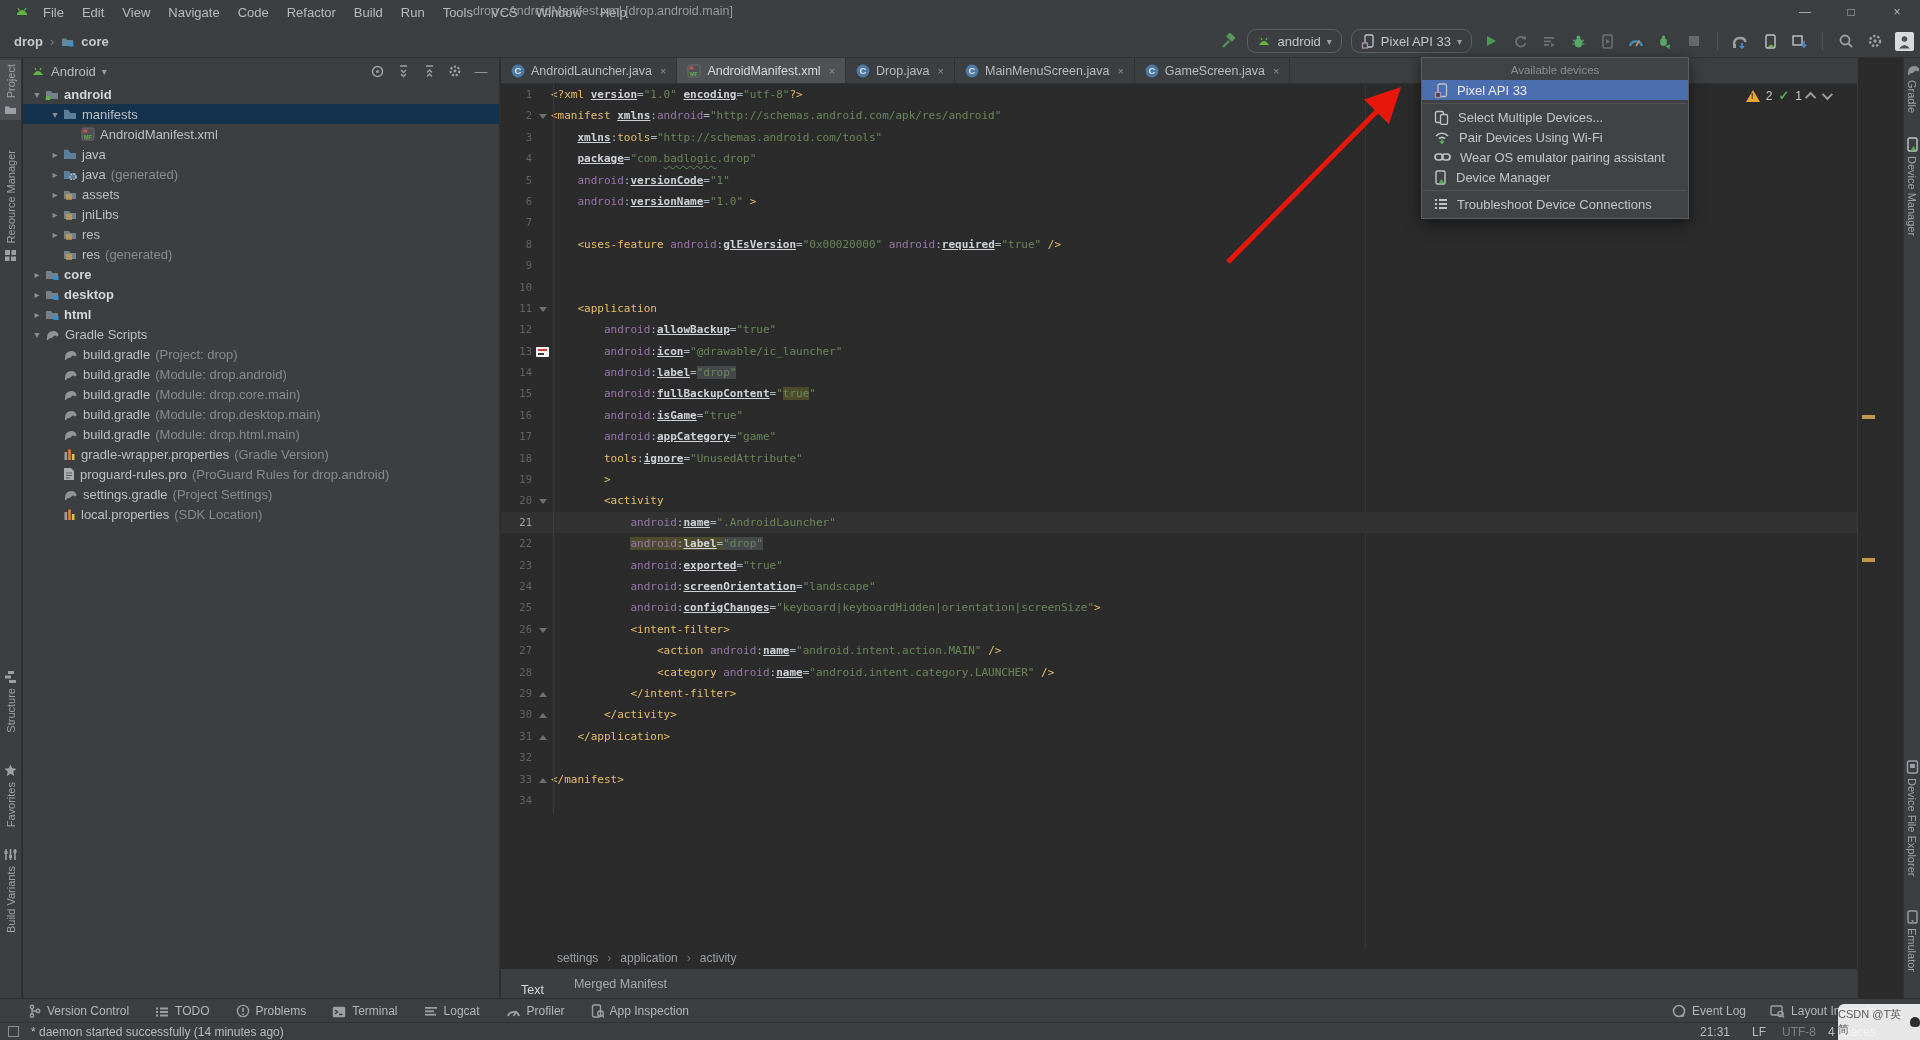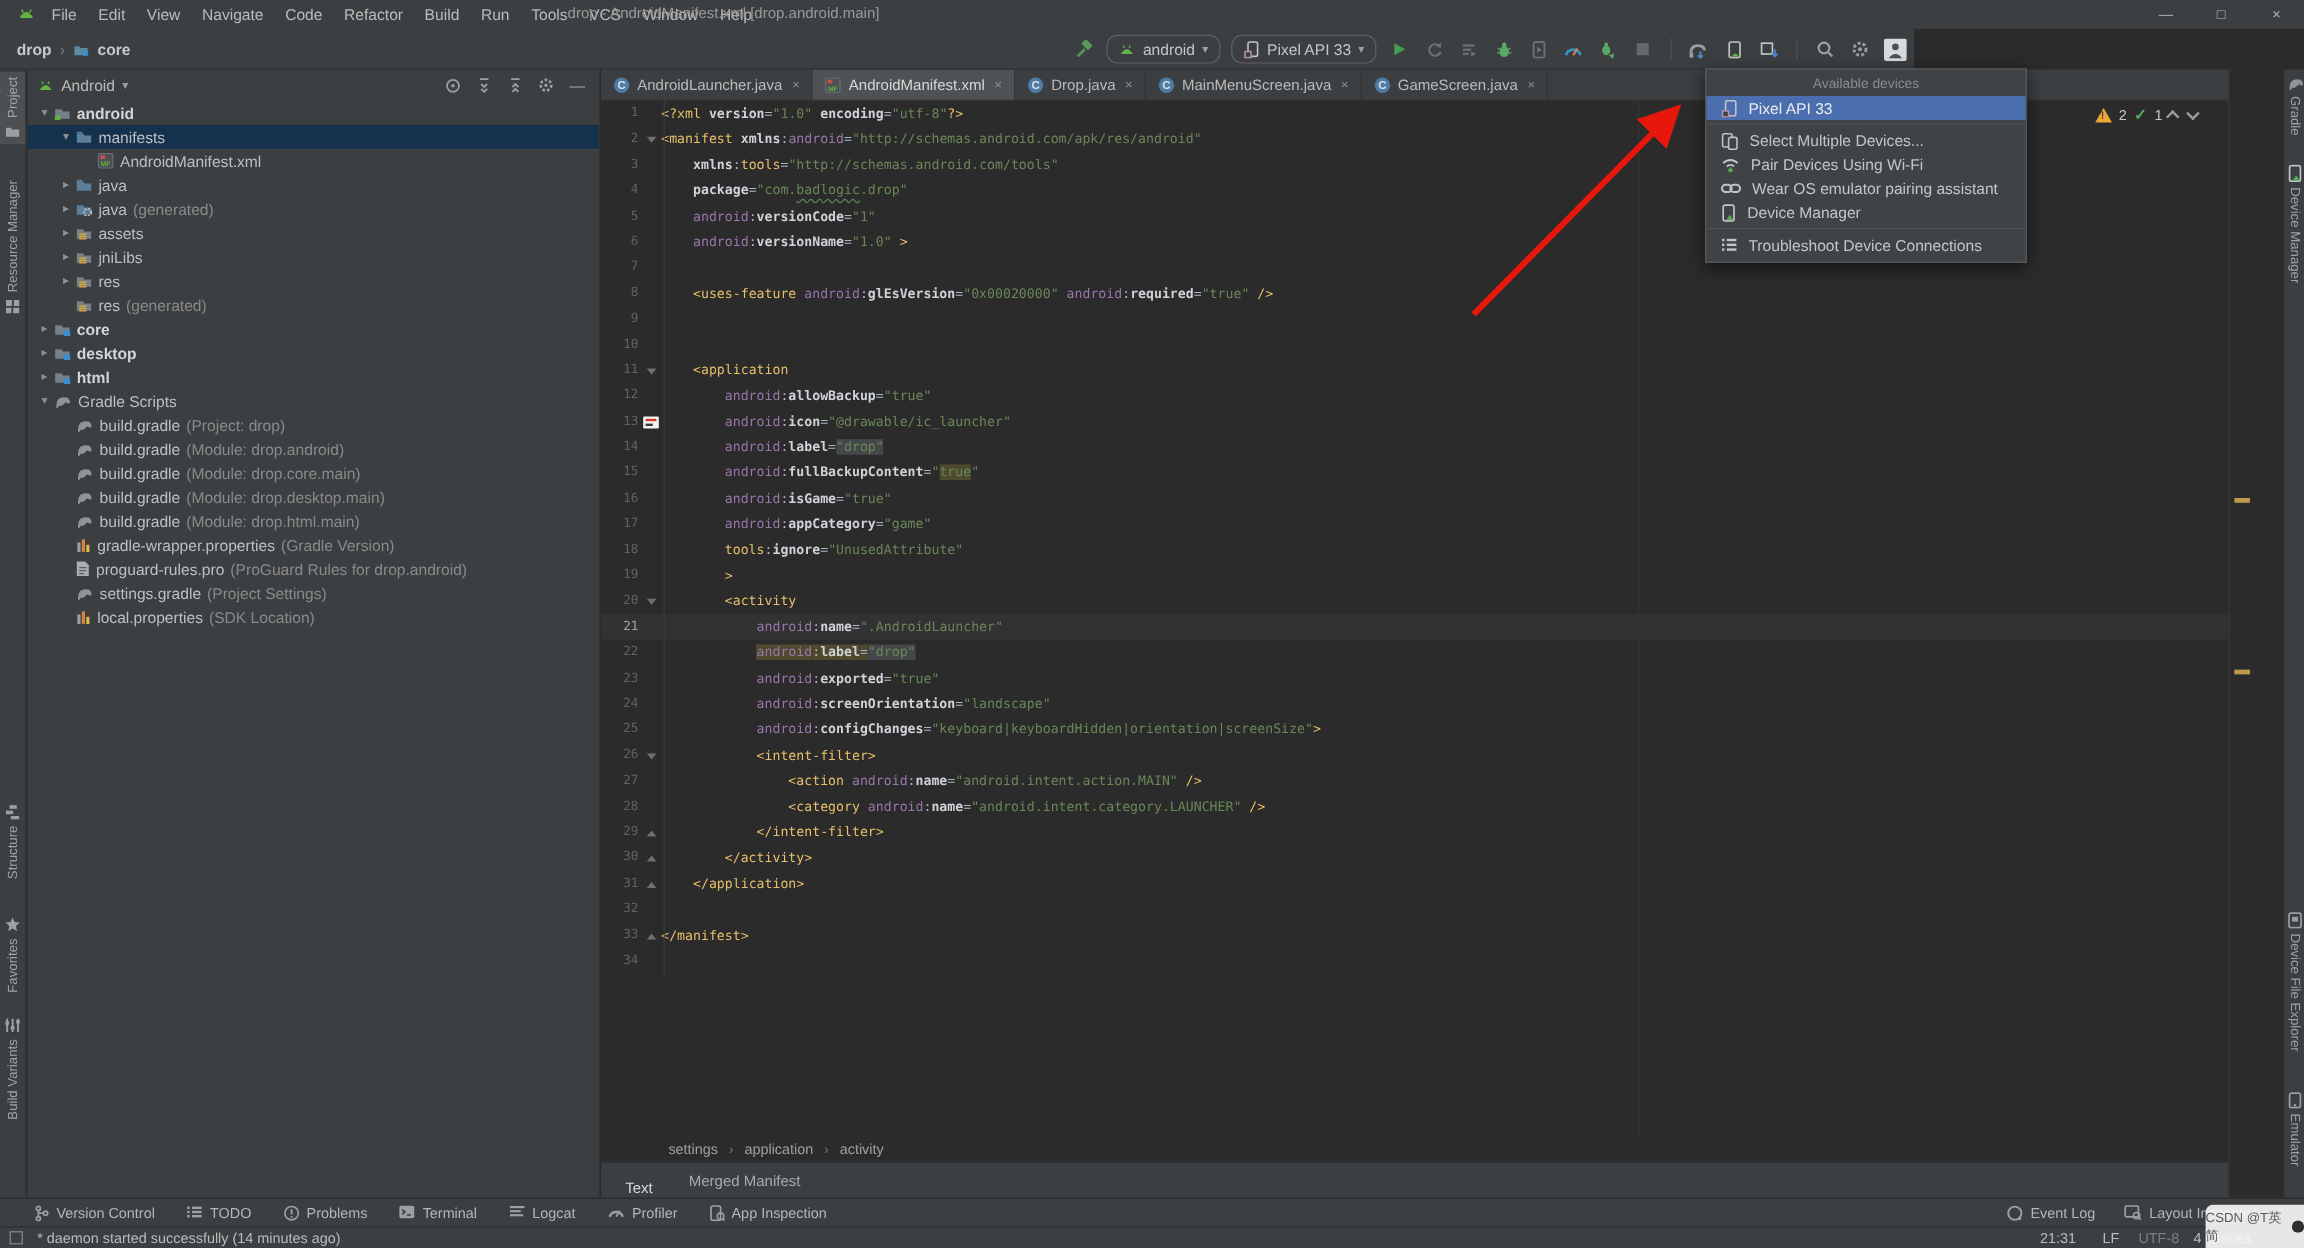--- a/index.html
+++ b/index.html
@@ -10,21 +10,21 @@
   
   #titlebar{position:absolute;left:0;top:0;width:1920px;height:24px;background:#3c3f41;color:#bbbbbb;
     display:flex;align-items:center;font-size:13px;z-index:5;}
   #menu{display:flex;align-items:center;}
   .menu-item{padding:2px 9px;cursor:default;}
   #win-title{position:absolute;left:473px;top:4px;color:#9a9a9a;font-size:12.5px;white-space:nowrap;}
   #win-btns{position:absolute;right:0;top:0;display:flex;height:24px;}
   .win-btn{width:46px;text-align:center;line-height:24px;color:#b6b6b6;font-size:12px;}
 
   
-  #toolbar{position:absolute;left:0;top:24px;width:1595px;height:34px;background:#3c3f41;
+  #toolbar{position:absolute;left:0;top:24px;width:1920px;height:34px;background:#3c3f41;
     border-bottom:1px solid #323232;color:#bbbbbb;z-index:5;}
   #crumbs{position:absolute;left:14px;top:0;height:34px;display:flex;align-items:center;gap:7px;font-size:13px;}
   .crumb{font-weight:bold;color:#c7cacc;}
   .crumb-sep{color:#7b7e80;}
   #run-cluster{position:absolute;right:6px;top:0;height:34px;display:flex;align-items:center;gap:9px;}
   .combo{height:24px;border:1px solid #5e6162;border-radius:9px;display:flex;align-items:center;
     gap:6px;padding:0 9px;font-size:13px;color:#c3c6c8;background:transparent;}
   .caret{color:#9da0a2;font-size:10px;}
   .tbtn{width:20px;height:20px;display:flex;align-items:center;justify-content:center;}
   .tsep{width:1px;height:18px;background:#515355;margin:0 4px;}
@@ -69,21 +69,21 @@
   .crow.caret-line{background:#323232;}
   .lnum{display:inline-block;width:31px;text-align:right;color:#606366;margin-right:2px;
     font-size:10.5px;vertical-align:top;}
   .crow.caret-line .lnum{color:#a4a3a3;}
   .foldc{display:inline-block;width:17px;text-align:center;vertical-align:top;position:relative;}
   .fold-d::after{content:"";position:absolute;left:5px;top:9px;border:4px solid transparent;border-top:5px solid #6c7073;}
   .fold-u::after{content:"";position:absolute;left:5px;top:5px;border:4px solid transparent;border-bottom:5px solid #6c7073;}
   .gutter-line{position:absolute;left:52px;top:0;height:730px;width:1px;background:#3a3d3f;}
   .tk-t{color:#e8bf6a;}
   .tk-n{color:#9876aa;}
-  .tk-a{color:#cfd2d8;font-weight:600;}
+  .tk-a{color:#cfd2d8;font-weight:600;text-decoration:underline;}
   .tk-v{color:#6a8759;}
   .tk-p{color:#a9b7c6;}
   .bg-o{background:#4e4a2d;}
   .bg-g{background:#45484a;}
   .wavy{text-decoration:underline wavy #5d8a5f 1px;text-underline-offset:3px;}
   .img-preview{display:inline-block;width:13px;height:10px;background:#f4f4f4;border-radius:1px;
     position:relative;top:2px;}
   .img-preview::before{content:"";position:absolute;left:2px;top:2px;width:9px;height:2px;background:#d33a2c;}
   .img-preview::after{content:"";position:absolute;left:2px;top:6px;width:6px;height:2px;background:#3a3a3a;}
 
@@ -116,21 +116,21 @@
     font-size:13px;color:#c3c6c8;text-align:center;}
   .pp-header{padding:3px 12px 4px 12px;color:#8a8d8f;font-size:11.5px;}
   .pp-row{display:flex;align-items:center;gap:9px;padding:0 12px;height:20px;}
   .pp-row.sel{background:#4b6eaf;color:#e8eaec;}
   .pp-sep{height:1px;background:#515355;margin:3px 1px;}
 
   
   #bottom-bar{position:absolute;left:0;right:0;bottom:18px;height:24px;background:#3c3f41;
     border-top:1px solid #2b2b2b;display:flex;align-items:center;font-size:12px;color:#b4b7b9;z-index:6;}
   #bb-left{display:flex;align-items:center;gap:26px;padding-left:28px;}
-  .bb-item{display:flex;align-items:flex-start;gap:6px;}
+  .bb-item{display:flex;align-items:flex-end;gap:6px;}
   #bb-right{position:absolute;left:1672px;display:flex;align-items:center;gap:24px;}
   #status-bar{position:absolute;left:0;right:0;bottom:0;height:18px;background:#3c3f41;border-top:1px solid #323232;
     display:flex;align-items:center;font-size:12px;color:#bbbbbb;z-index:6;}
   #status-msg{display:flex;align-items:center;gap:12px;padding-left:8px;}
   .sq-icon{width:11px;height:11px;border:1px solid #8a8d8f;display:inline-block;}
   #st-time{left:1700px;position:absolute;}
   #st-lf{left:1752px;position:absolute;}
   #st-enc{left:1782px;position:absolute;color:#7d8082;}
   #st-indent{left:1828px;position:absolute;}
 

